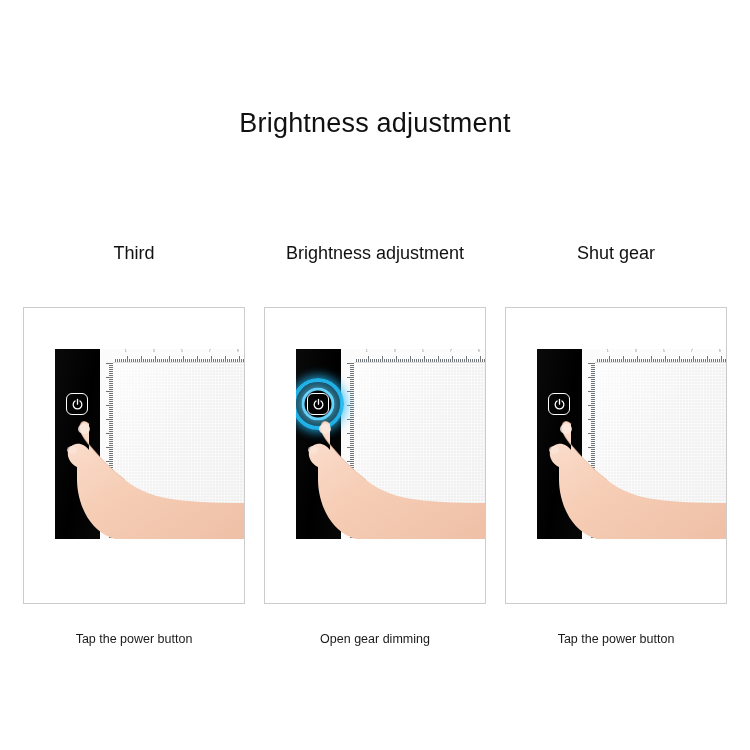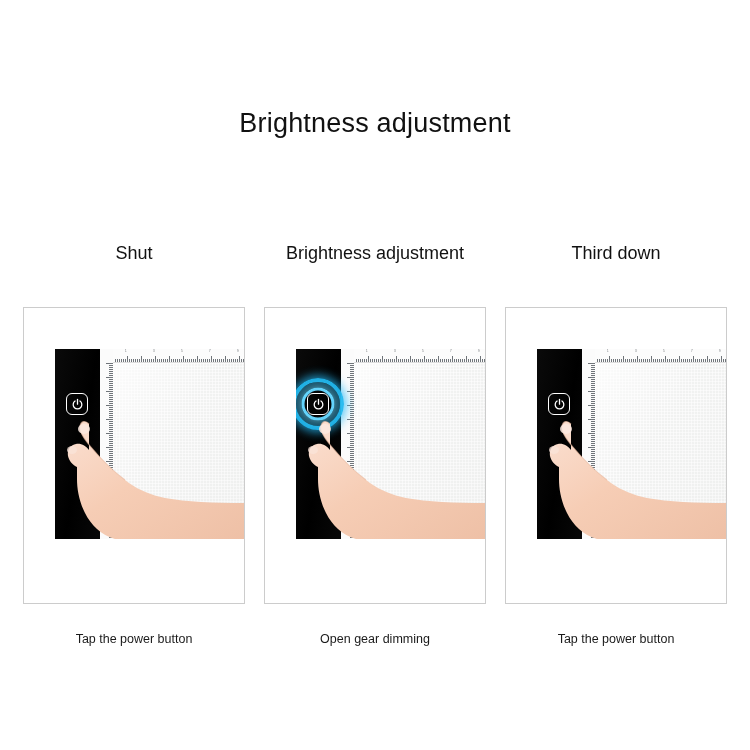--- a/index.html
+++ b/index.html
@@ -225,21 +225,21 @@
   }
 </style>
 </head>
 <body>
 
 <div class="page-title">Brightness adjustment</div>
 
 <div class="columns">
 
   <div class="column">
-    <div class="column-heading">Shut</div>
+    <div class="column-heading">Third</div>
 
     <div class="card">
       <div class="photo">
 
         <div class="bezel"></div>
 
         <div class="ruler-v">
             <div class="tick" style="top: 14px; width: 7px;"></div>
             <div class="tick" style="top: 16px; width: 4px;"></div>
             <div class="tick" style="top: 18px; width: 4px;"></div>
@@ -636,21 +636,21 @@
           <ellipse cx="17" cy="101" rx="5" ry="4" fill="#fae4d8" opacity="0.8"></ellipse>
         </svg>
 
       </div>
     </div>
 
     <div class="caption">Open gear dimming</div>
   </div>
 
   <div class="column">
-    <div class="column-heading">Third down</div>
+    <div class="column-heading">Shut gear</div>
 
     <div class="card">
       <div class="photo">
 
         <div class="bezel"></div>
 
         <div class="ruler-v">
             <div class="tick" style="top: 14px; width: 7px;"></div>
             <div class="tick" style="top: 16px; width: 4px;"></div>
             <div class="tick" style="top: 18px; width: 4px;"></div>

